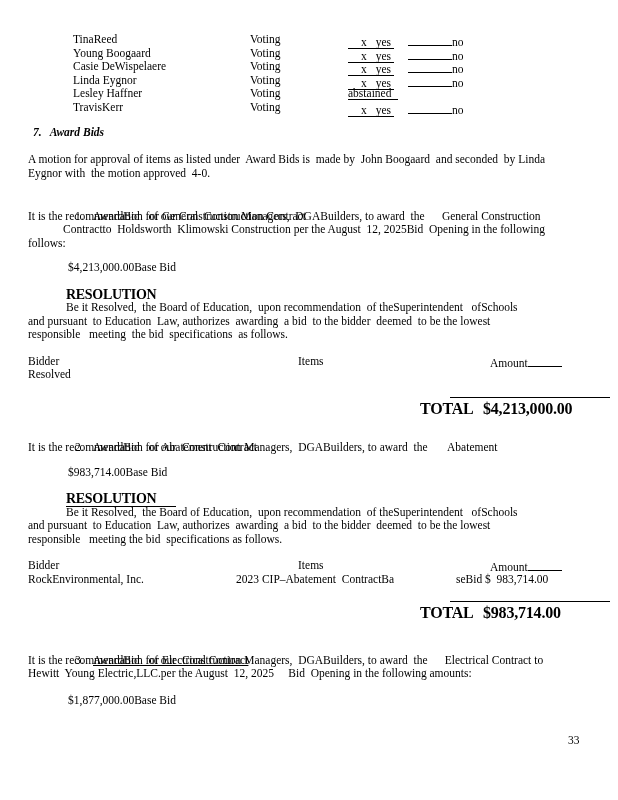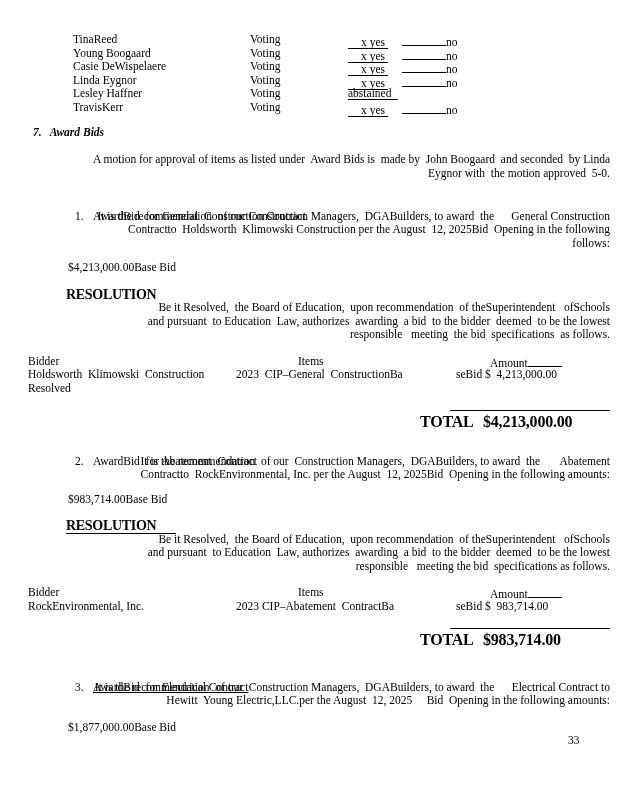--- a/index.html
+++ b/index.html
@@ -14,31 +14,31 @@
   .content{position:relative;margin:0 8px 0 28px;padding-top:33px;}
   .pre{white-space:pre;}
   .line{position:relative;height:13.5px;line-height:13.5px;}
 
   
   .c-name{position:absolute;left:45px;white-space:pre;}
   .c-voting{position:absolute;left:222px;white-space:pre;}
   .c-vote{position:absolute;left:320px;white-space:pre;}
   .useg{border-bottom:1px solid #000;display:inline-block;line-height:11px;}
   .yes-seg{padding-left:13px;padding-right:3px;}
-  .yes-word{margin-left:3px;}
+  .yes-word{margin-left:9px;}
   .no-blank{width:44px;margin-left:14px;height:12px;vertical-align:baseline;}
   .abst-seg{padding-right:7px;}
 
   
   .sec{margin-top:11px;height:14px;line-height:14px;font-weight:bold;font-style:italic;margin-left:5px;}
   .sec .sec-num{margin-right:8px;}
 
   
   .para{margin-top:14px;}
-  .pline{position:relative;height:13.5px;line-height:13.5px;white-space:pre;text-align:right;}
+  .pline{position:relative;height:13.5px;line-height:13.5px;white-space:pre;}
   .ind1{padding-left:35px;}
   .ind-res{padding-left:38px;}
 
   .item-title{margin-top:16px;height:13.5px;line-height:13.5px;white-space:pre;padding-left:24px;}
   .item-num{display:inline-block;width:18px;}
   .title-ul{text-decoration:underline;}
   .item-body{margin-top:0;}
   .amount-line{margin-top:11px;height:13.5px;line-height:13.5px;white-space:pre;padding-left:40px;}
 
   .res-head{margin-top:13px;height:13.5px;line-height:13.5px;padding-left:38px;}
@@ -101,21 +101,21 @@
         <span class="c-vote"><span class="useg yes-seg"><span class="pre">x</span><span class="yes-word pre">yes</span></span><span class="useg no-blank"></span><span class="pre">no</span></span>
       </div>
     </div>
 
     <div class="sec">
       <span class="sec-num">7.</span><span>Award Bids</span>
     </div>
 
     <div class="para">
       <div class="pline">A motion for approval of items as listed under  Award Bids is  made by  John Boogaard  and seconded  by Linda</div>
-      <div class="pline">Eygnor with  the motion approved  5-0.</div>
+      <div class="pline">Eygnor with  the motion approved  4-0.</div>
     </div>
 
     <div>
       <div class="item-title">
         <span class="item-num">1.</span><span>AwardBid  for General  Construction Contract</span>
       </div>
       <div class="item-body">
         <div class="pline">It is the recommendation  of our Construction Managers,  DGABuilders, to award  the      General Construction</div>
         <div class="pline ind1">Contractto  Holdsworth  Klimowski Construction per the August  12, 2025Bid  Opening in the following</div>
         <div class="pline">follows:</div>
@@ -127,42 +127,36 @@
         <div class="pline">and pursuant  to Education  Law, authorizes  awarding  a bid  to the bidder  deemed  to be the lowest</div>
         <div class="pline">responsible   meeting  the bid  specifications  as follows.</div>
       </div>
       <div class="btable">
         <div class="trow">
           <span class="col-bidder">Bidder</span>
           <span class="col-items-h">Items</span>
           <span class="col-amount-h"><span>Amount</span><span class="amt-tail"></span></span>
         </div>
         <div class="trow">
-          <span class="col-bidder">Holdsworth  Klimowski  Construction</span>
-          <span class="col-items">2023  CIP–General  ConstructionBa</span>
-          <span class="col-amount">seBid $  4,213,000.00</span>
-        </div>
-        <div class="trow">
           <span class="col-bidder">Resolved</span>
         </div>
         <div class="total-row">
           <span class="total-rule"></span>
           <span class="total-label">TOTAL</span>
           <span class="total-amount">$4,213,000.00</span>
         </div>
       </div>
     </div>
 
     <div>
       <div class="item-title" style="margin-top:10px;">
         <span class="item-num">2.</span><span>AwardBid  for Abatement  Contract</span>
       </div>
       <div class="item-body">
         <div class="pline">It is the recommendation  of our  Construction Managers,  DGABuilders, to award  the       Abatement</div>
-        <div class="pline ind1">Contractto  RockEnvironmental, Inc. per the August  12, 2025Bid  Opening in the following amounts:</div>
       </div>
       <div class="amount-line">$983,714.00Base Bid</div>
       <div class="res-head ul"><span>RESOLUTION</span></div>
       <div class="res-para">
         <div class="pline ind-res">Be it Resolved,  the Board of Education,  upon recommendation  of theSuperintendent   ofSchools</div>
         <div class="pline">and pursuant  to Education  Law, authorizes  awarding  a bid  to the bidder  deemed  to be the lowest</div>
         <div class="pline">responsible   meeting the bid  specifications as follows.</div>
       </div>
       <div class="btable">
         <div class="trow">

